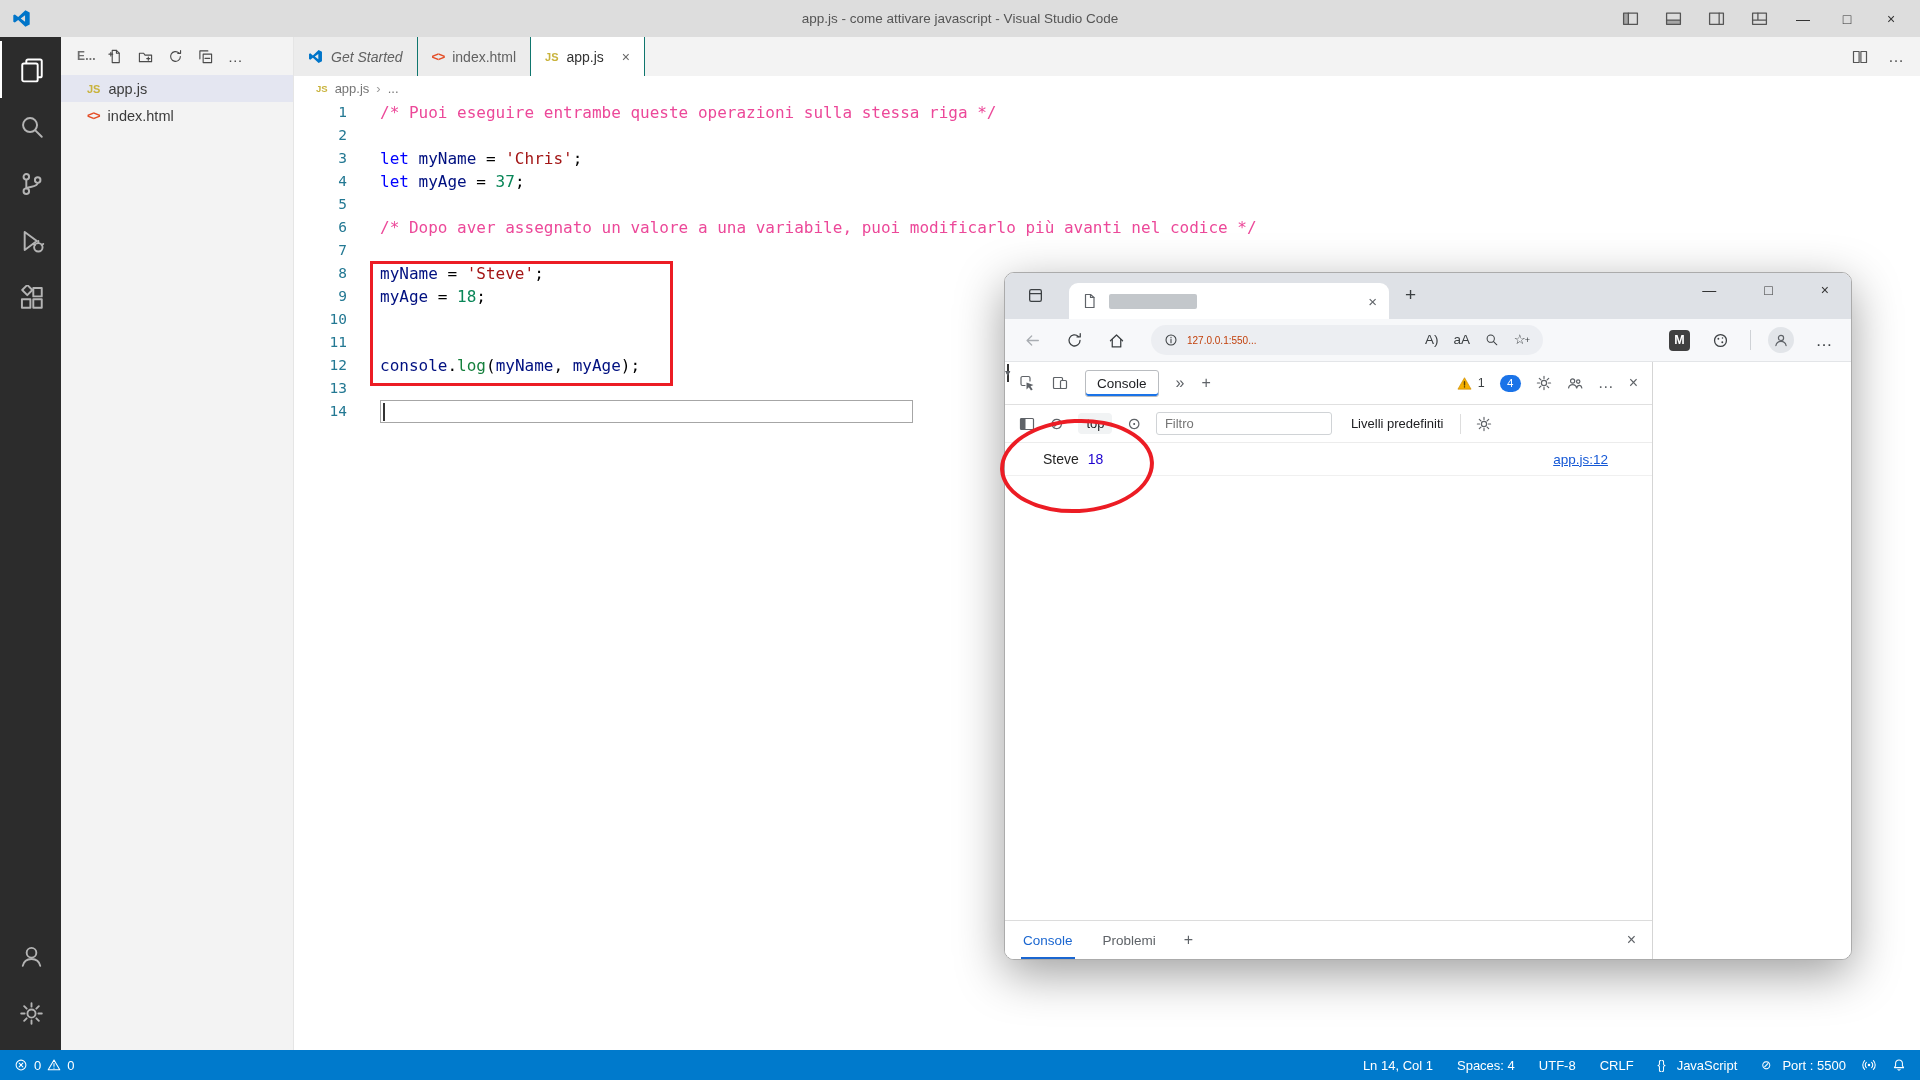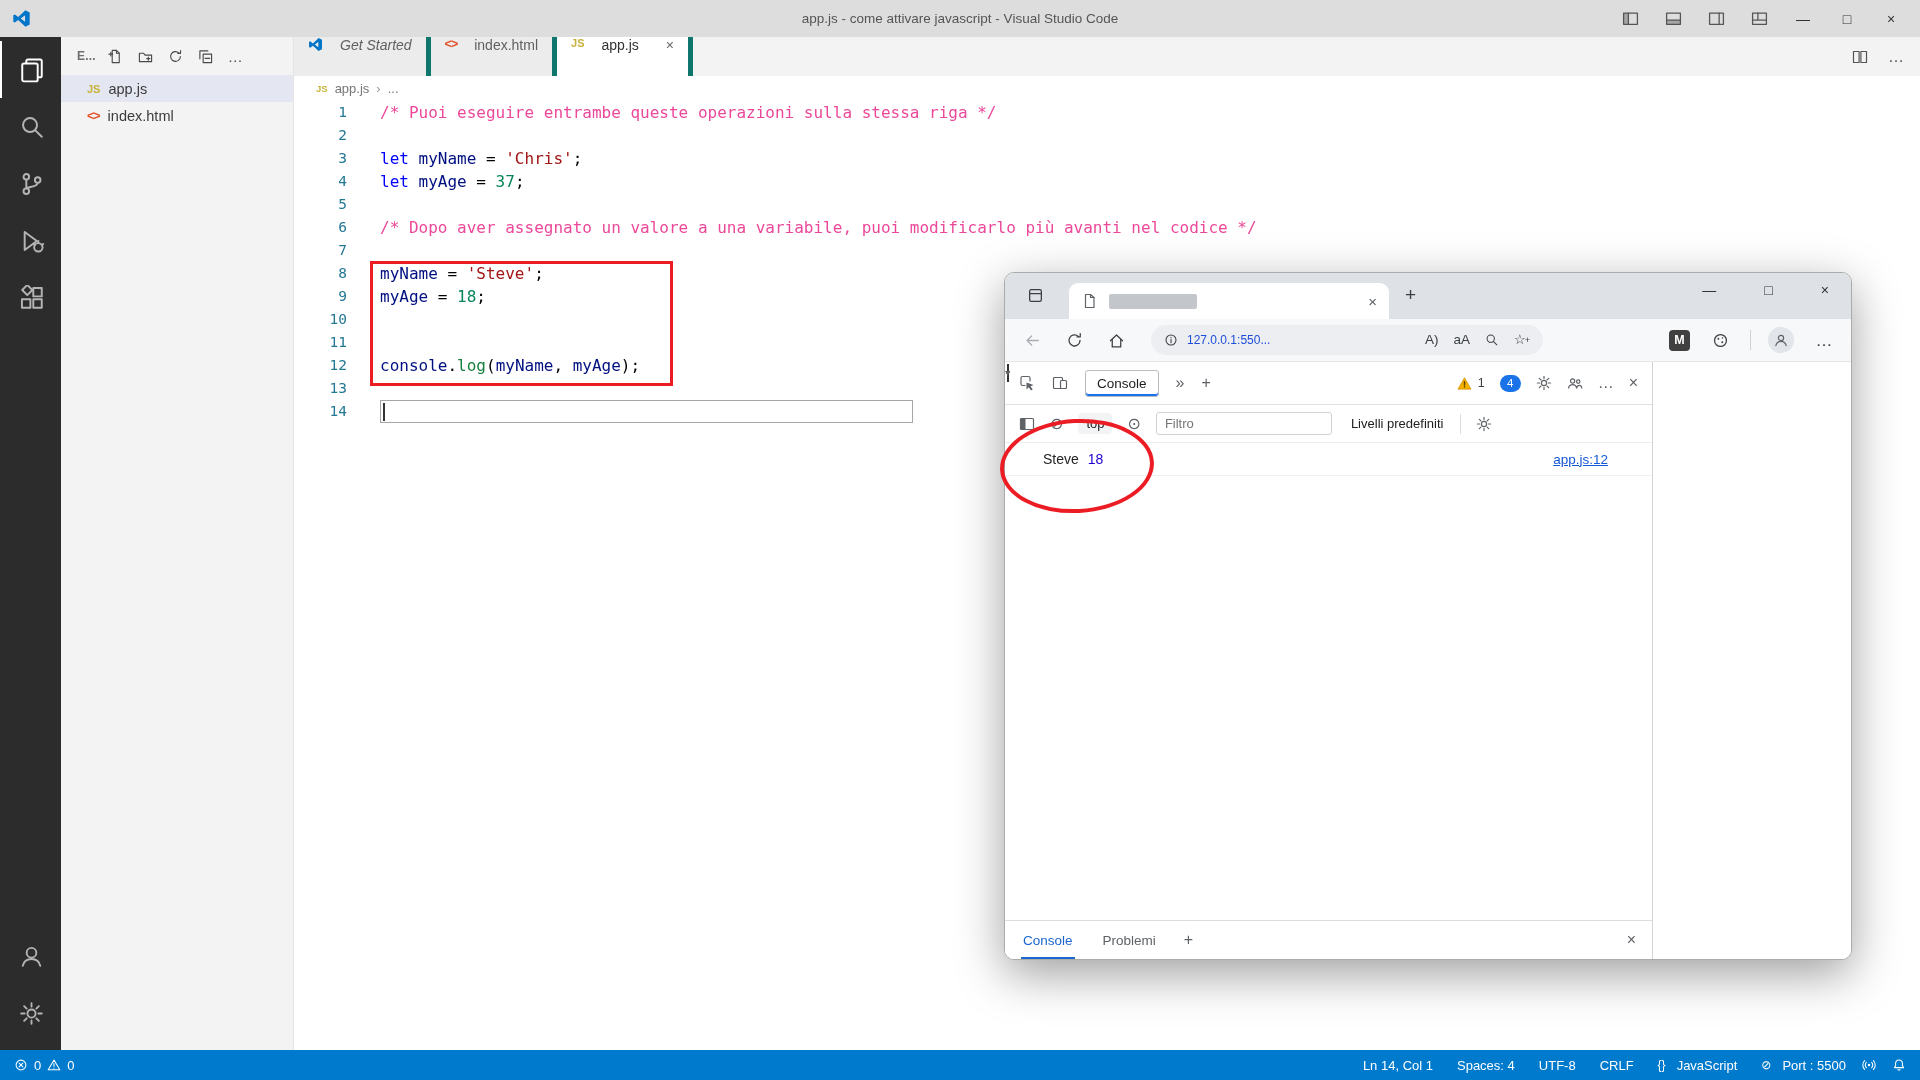--- a/index.html
+++ b/index.html
@@ -35,21 +35,21 @@
   .file-row{height:27px;display:flex;align-items:center;gap:8px;padding-left:26px;font-size:14.5px;color:#3b3b3b;cursor:default}
   .file-row.selected{background:#e4e6f1}
   .fi{font-family:"Liberation Sans",sans-serif;font-weight:bold}
   .fi-js{color:#c9b33c;font-size:11px}
   .fi-html{color:#e44d26;font-size:12.5px;letter-spacing:-1px}
 
   
   #editor{position:absolute;left:294px;top:37px;width:1626px;height:1013px;background:#fff;z-index:3}
   #tabbar{height:39px;background:#f3f3f3;display:flex;align-items:stretch}
   #tabs{display:flex}
-  .tab{display:flex;align-items:flex-start;gap:17px;padding:0 14px;background:#ececec;border-right:5px solid #0f766e;font-size:14px;color:#616161;cursor:default}
+  .tab{display:flex;align-items:center;gap:8px;padding:0 14px;background:#ececec;border-right:1px solid #0f766e;font-size:14px;color:#616161;cursor:default}
   .tab.active{background:#fff;color:#333}
   .tab.italic .tab-label{font-style:italic}
   .tab-logo{font-size:15px}
   .tab-close{margin-left:10px;font-size:14px;color:#666}
   .tabbar-right{margin-left:auto;display:flex;align-items:center;gap:20px;padding-right:16px;color:#555;font-size:16px}
   #breadcrumb{height:25px;display:flex;align-items:center;gap:7px;padding-left:22px;font-size:13px;color:#767676}
   .bc-js{font-size:9.5px}
   .bc-sep{color:#9a9a9a}
   #code{position:relative;font-family:"DejaVu Sans Mono","Liberation Mono",monospace;font-size:16px}
   .cl{display:flex;height:23px;line-height:23px;white-space:pre}
@@ -74,21 +74,21 @@
   #edge-tab{position:absolute;left:64px;bottom:0;width:320px;height:36px;background:#fff;border-radius:9px 9px 0 0;display:flex;align-items:center;padding:0 12px;font-size:16px;color:#5f6368}
   .tab-title-block{width:88px;height:15px;background:#c3c7cb;border-radius:2px;margin-left:12px}
   .etab-close{margin-left:auto;font-size:15px;color:#5f6368}
   #edge-newtab{position:absolute;left:400px;top:12px;font-size:19px;color:#3c4043}
   #edge-winctl{position:absolute;right:22px;top:10px;display:flex;gap:48px;font-size:14px;color:#333}
   #edge-nav{height:43px;background:#f7f8fa;border-bottom:1px solid #e3e5e8;display:flex;align-items:center;padding:0 14px}
   .nav-ic{font-size:17px;color:#3c4043;width:26px;justify-content:center}
   .nav-ic.disabled{color:#a9adb2}
   #edge-nav > .nav-ic{margin-right:16px}
   #addressbar{width:392px;height:30px;background:#eceef2;border-radius:15px;display:flex;align-items:center;padding:0 13px;gap:9px;margin-left:6px;font-size:14px;color:#3c4043}
-  #addressbar .url{font-size:12px;color:#1d4ed8;white-space:nowrap}
+  #addressbar .url{font-size:10px;color:#c2410c;white-space:nowrap}
   .pill-icons{margin-left:auto;display:flex;align-items:center;gap:15px;color:#3c4043}
   .pill-icons .small{font-size:13.5px}
   .star-plus::after{content:"+";font-size:9px;vertical-align:super;margin-left:-1px}
   .nav-right{margin-left:auto;display:flex;align-items:center;gap:17px}
   .m-badge{width:21px;height:21px;background:#404040;color:#fff;border-radius:4px;font-size:12.5px;font-weight:bold;display:inline-flex;align-items:center;justify-content:center}
   .nav-div{width:1px;height:20px;background:#cfd2d6}
   .avatar{width:26px;height:26px;border-radius:50%;background:#e2e5e9;display:inline-flex;align-items:center;justify-content:center;font-size:16px;color:#5f6368}
 
   
   #devtools{position:absolute;left:0;top:89px;bottom:0;width:648px;background:#fff;border-right:1px solid #d5d5d5}

